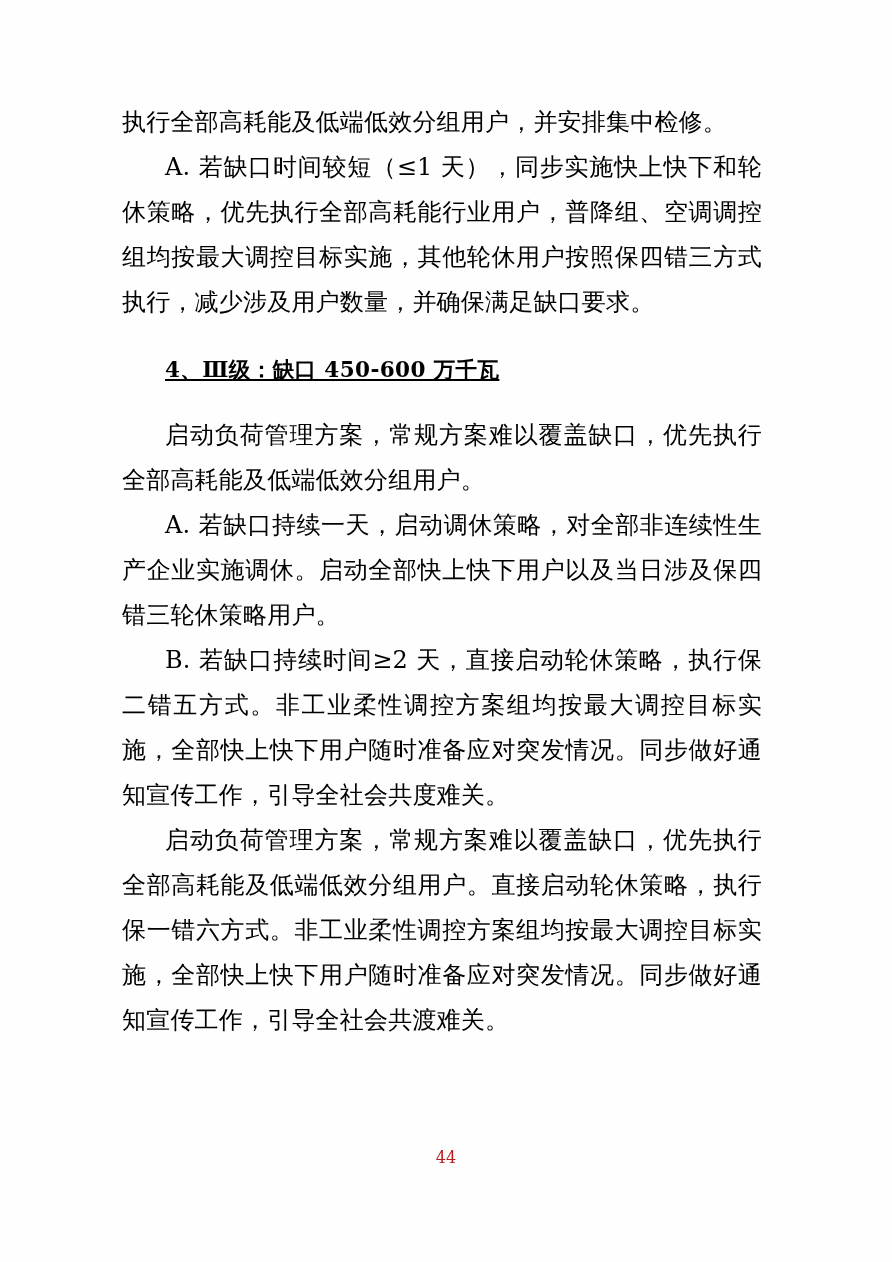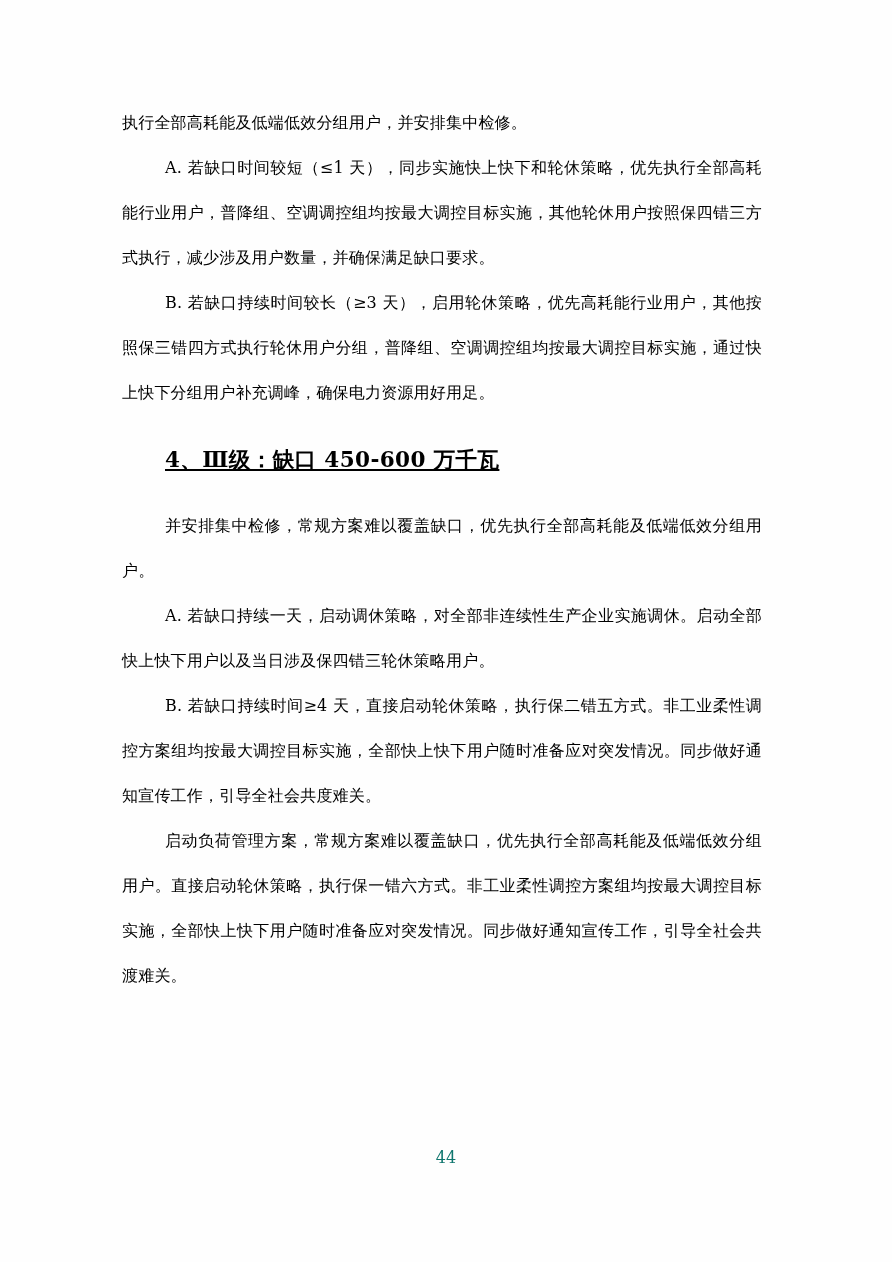--- a/index.html
+++ b/index.html
@@ -23,21 +23,21 @@
     background: #fefefe;
   }
   .content {
     position: absolute;
     left: 122px;
     top: 100px;
     width: 648px;
   }
   p.para {
     margin: 0 8px 0 0;
-    font-size: 16px;
+    font-size: 24px;
     line-height: 45px;
     text-align: justify;
     text-justify: inter-ideograph;
     letter-spacing: 0.2px;
     font-family: "DejaVu Serif", "Liberation Serif", serif;
   }
   p.indent {
     text-indent: 43px;
   }
   p.heading {
@@ -49,32 +49,31 @@
     text-decoration: underline;
   }
   .pagenum {
     position: absolute;
     left: 0;
     top: 1148px;
     width: 892px;
     text-align: center;
     font-size: 16px;
     font-family: "DejaVu Serif", "Liberation Serif", serif;
-    color: #0f766e;
+    color: #b91c1c;
   }
 </style>
 </head>
 <body>
 
 <div class="page">
   <div class="content">
     <p class="para">执行全部高耗能及低端低效分组用户，并安排集中检修。</p>
     <p class="para indent">A. 若缺口时间较短（≤1 天），同步实施快上快下和轮休策略，优先执行全部高耗能行业用户，普降组、空调调控组均按最大调控目标实施，其他轮休用户按照保四错三方式执行，减少涉及用户数量，并确保满足缺口要求。</p>
-    <p class="para indent">B. 若缺口持续时间较长（≥3 天），启用轮休策略，优先高耗能行业用户，其他按照保三错四方式执行轮休用户分组，普降组、空调调控组均按最大调控目标实施，通过快上快下分组用户补充调峰，确保电力资源用好用足。</p>
     <p class="heading">4、Ⅲ级：缺口 450-600 万千瓦</p>
-    <p class="para indent">并安排集中检修，常规方案难以覆盖缺口，优先执行全部高耗能及低端低效分组用户。</p>
+    <p class="para indent">启动负荷管理方案，常规方案难以覆盖缺口，优先执行全部高耗能及低端低效分组用户。</p>
     <p class="para indent">A. 若缺口持续一天，启动调休策略，对全部非连续性生产企业实施调休。启动全部快上快下用户以及当日涉及保四错三轮休策略用户。</p>
-    <p class="para indent">B. 若缺口持续时间≥4 天，直接启动轮休策略，执行保二错五方式。非工业柔性调控方案组均按最大调控目标实施，全部快上快下用户随时准备应对突发情况。同步做好通知宣传工作，引导全社会共度难关。</p>
+    <p class="para indent">B. 若缺口持续时间≥2 天，直接启动轮休策略，执行保二错五方式。非工业柔性调控方案组均按最大调控目标实施，全部快上快下用户随时准备应对突发情况。同步做好通知宣传工作，引导全社会共度难关。</p>
     <p class="para indent">启动负荷管理方案，常规方案难以覆盖缺口，优先执行全部高耗能及低端低效分组用户。直接启动轮休策略，执行保一错六方式。非工业柔性调控方案组均按最大调控目标实施，全部快上快下用户随时准备应对突发情况。同步做好通知宣传工作，引导全社会共渡难关。</p>
 
   </div>
   <div class="pagenum">44</div>
 </div>
 
 </body></html>

